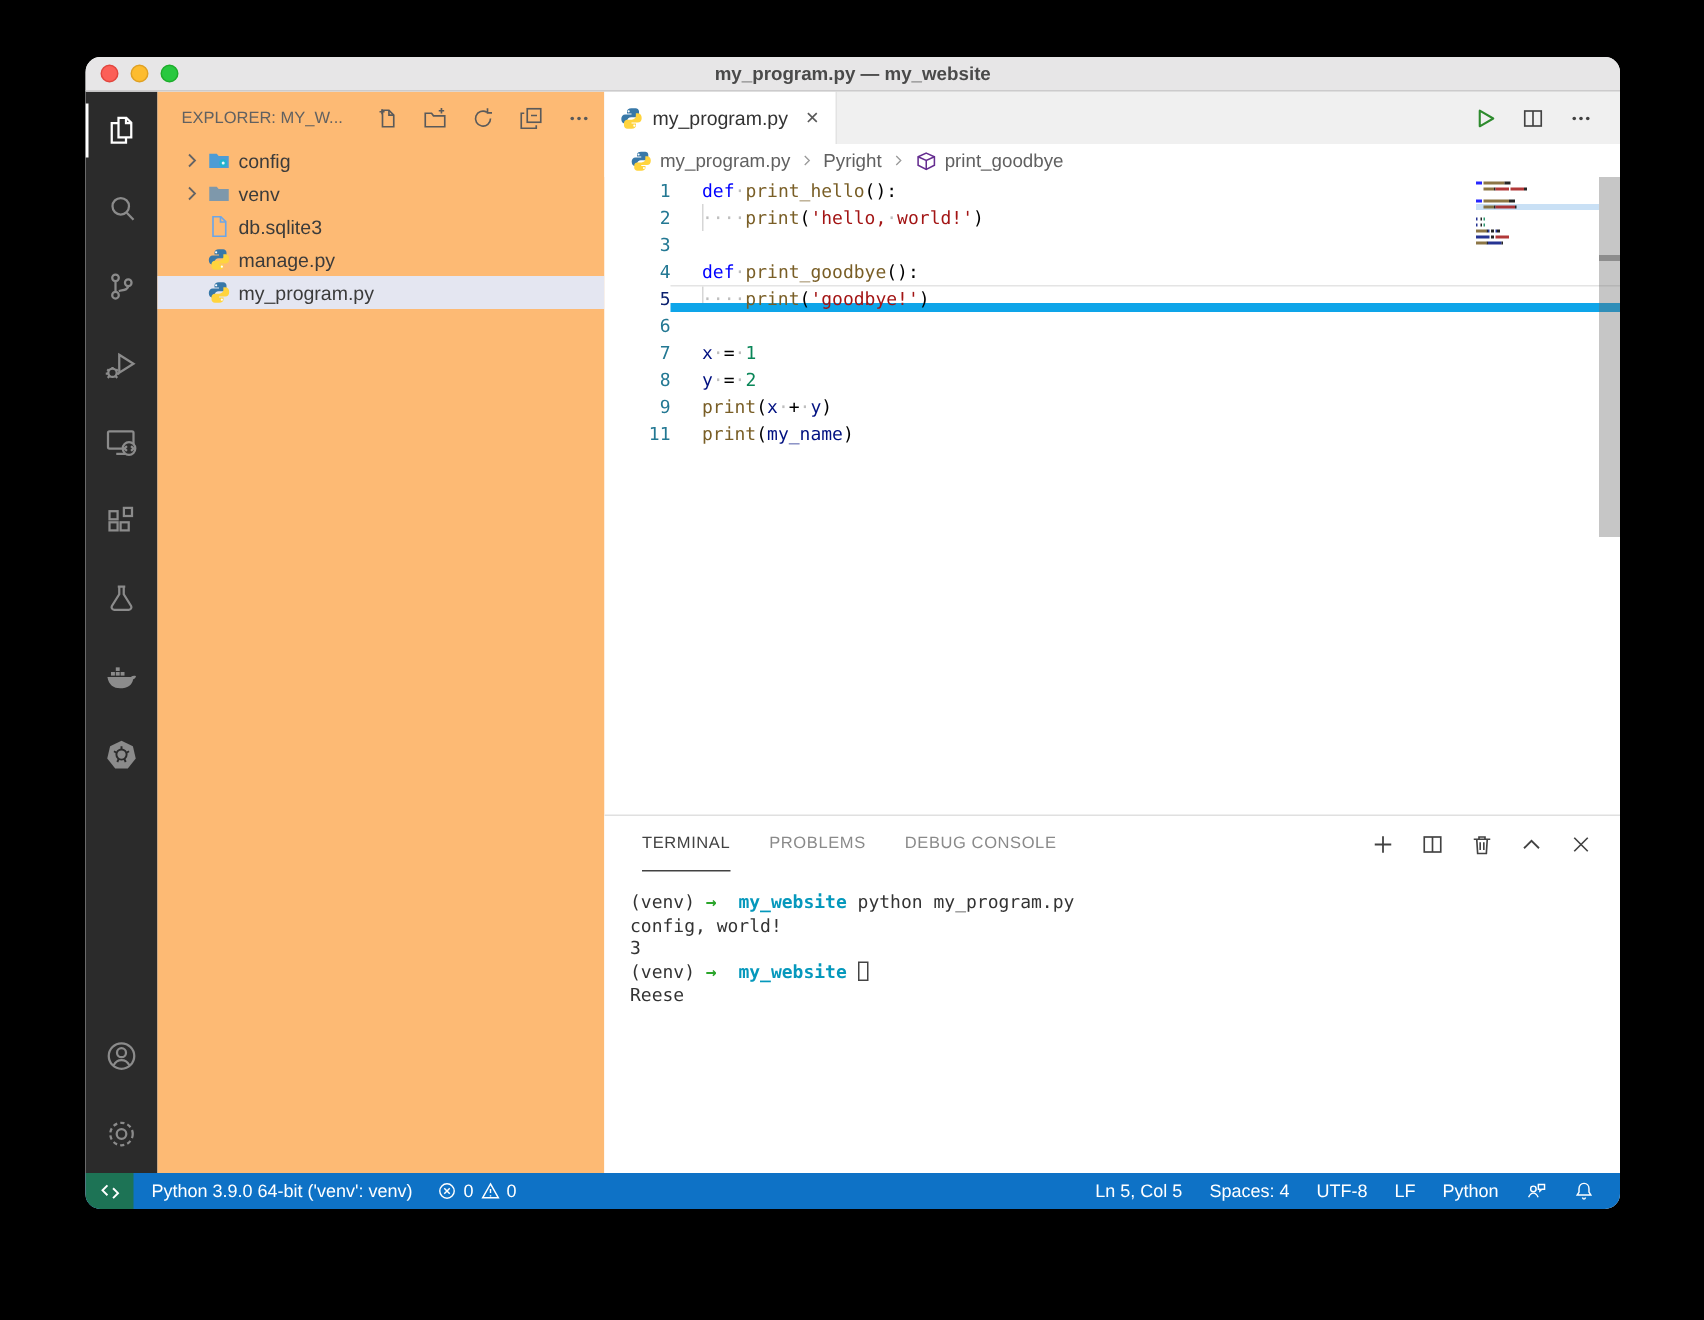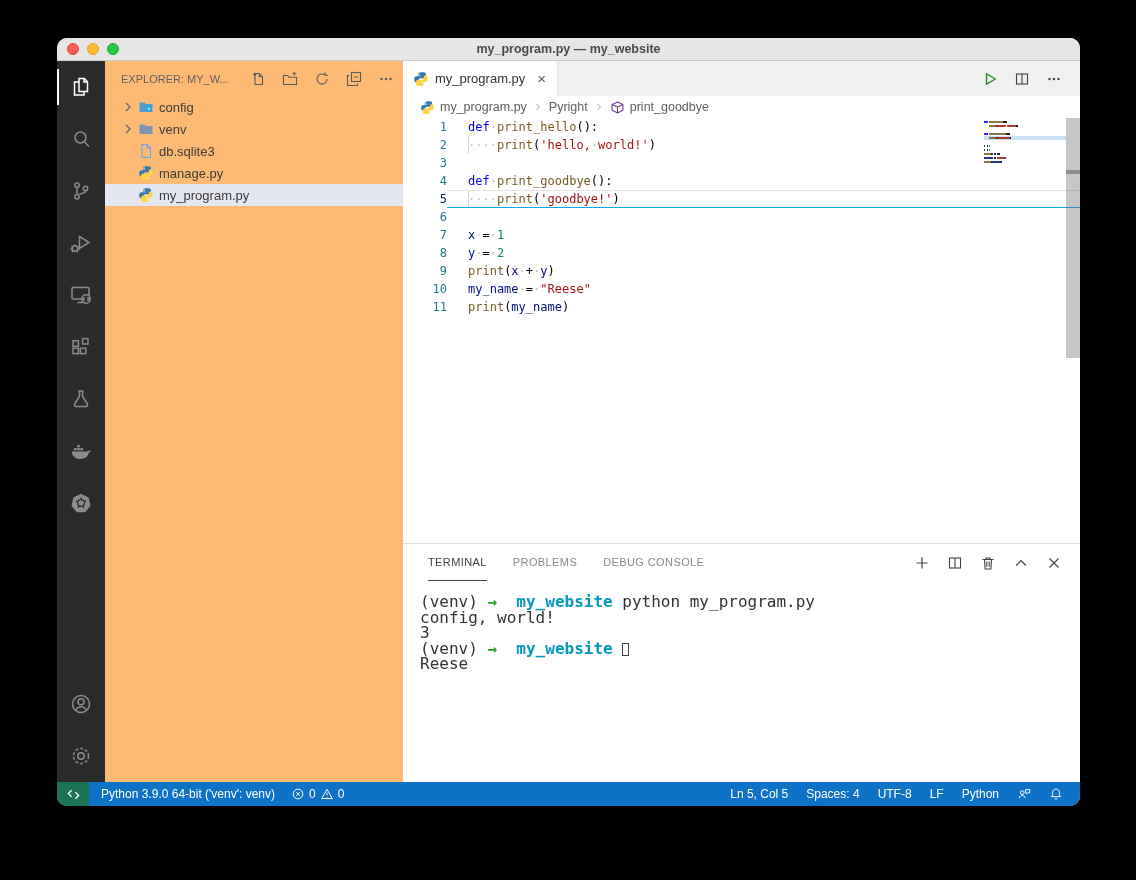--- a/index.html
+++ b/index.html
@@ -74,21 +74,21 @@
   .bc-sep svg { width:12px; height:12px; display:block; }
   .bc-item { cursor:pointer; }
 
   .editorpane { flex:1; position:relative; min-height:0; overflow:hidden;
                 font-family:"DejaVu Sans Mono", monospace; font-size:12px; }
   .code-lines { position:absolute; left:0; top:0; right:0; }
   .code-line { display:flex; height:18px; line-height:18px; }
   .code-line .ln { flex:none; width:44px; text-align:right; color:#237893; }
   .code-line.current .ln { color:#0B216F; }
   .code-line .code-text { flex:1; position:relative; padding-left:21px; white-space:pre; }
-  .code-line.current .code-text { border-top:1px solid #E4E4E4; border-bottom:1px solid #0ea5e9;
+  .code-line.current .code-text { border-top:1px solid #E4E4E4; border-bottom:6px solid #0ea5e9;
                                   line-height:16px; }
   .indent-guide { position:absolute; left:21px; top:0; bottom:0; border-left:1px solid #D6D6D6; }
 
   .minimap { position:absolute; top:2px; right:14px; width:82px; cursor:pointer; }
   .mm-row { height:4px; display:flex; align-items:center; }
   .mm-row.mm-current { background:#C9E0F5; }
   .mm-tok { height:2px; flex:none; opacity:.85; }
 
   .scrollbar { position:absolute; top:0; right:0; width:14px; bottom:0; }
   .scroll-thumb { position:absolute; top:0; right:0; width:14px; height:240px;
@@ -108,21 +108,21 @@
   .panel-right { margin-left:auto; display:flex; align-items:center; gap:17px; }
   .shell-select { width:160px; height:25px; border:1px solid #CECECE; border-radius:11px;
                   background:#fff; display:flex; align-items:center; padding:0 8px 0 11px;
                   font-size:12px; color:#333; cursor:pointer; margin-right:8px; }
   .shell-select .ss-label { flex:1; }
   .shell-select svg { width:14px; height:14px; }
   .panel-right .pa { width:16px; height:16px; color:#424242; cursor:pointer; }
   .panel-right .pa svg { width:16px; height:16px; }
 
   .terminal-out { flex:1; padding:13px 0 0 17px; font-family:"DejaVu Sans Mono", monospace;
-                  font-size:16px; line-height:15.5px; color:#333; overflow:hidden; }
+                  font-size:12px; line-height:15.5px; color:#333; overflow:hidden; }
   .term-line { white-space:pre; }
   .term-cursor { display:inline-block; width:7px; height:13px; border:1px solid #444;
                  vertical-align:-2px; }
 
   
   .statusbar { flex:none; height:24px; background:#0E72C6; display:flex; align-items:center;
                color:#fff; font-size:12px; }
   .sb-left { display:flex; height:100%; }
   .sb-remote { width:32px; height:100%; background:#1D7355; display:flex; align-items:center;
                justify-content:center; cursor:pointer; }
@@ -414,24 +414,20 @@
                 <span class="ln">7</span>
                 <span class="code-text"><span style="color: rgb(0, 16, 128);">x</span><span style="color: rgb(191, 191, 191);">·</span><span style="color: rgb(0, 0, 0);">=</span><span style="color: rgb(191, 191, 191);">·</span><span style="color: rgb(9, 134, 88);">1</span></span>
               </div>
               <div class="code-line">
                 <span class="ln">8</span>
                 <span class="code-text"><span style="color: rgb(0, 16, 128);">y</span><span style="color: rgb(191, 191, 191);">·</span><span style="color: rgb(0, 0, 0);">=</span><span style="color: rgb(191, 191, 191);">·</span><span style="color: rgb(9, 134, 88);">2</span></span>
               </div>
               <div class="code-line">
                 <span class="ln">9</span>
                 <span class="code-text"><span style="color: rgb(121, 94, 38);">print</span><span style="color: rgb(0, 0, 0);">(</span><span style="color: rgb(0, 16, 128);">x</span><span style="color: rgb(191, 191, 191);">·</span><span style="color: rgb(0, 0, 0);">+</span><span style="color: rgb(191, 191, 191);">·</span><span style="color: rgb(0, 16, 128);">y</span><span style="color: rgb(0, 0, 0);">)</span></span>
-              </div>
-              <div class="code-line">
-                <span class="ln">10</span>
-                <span class="code-text"><span style="color: rgb(0, 16, 128);">my_name</span><span style="color: rgb(191, 191, 191);">·</span><span style="color: rgb(0, 0, 0);">=</span><span style="color: rgb(191, 191, 191);">·</span><span style="color: rgb(163, 21, 21);">"Reese"</span></span>
               </div>
               <div class="code-line">
                 <span class="ln">11</span>
                 <span class="code-text"><span style="color: rgb(121, 94, 38);">print</span><span style="color: rgb(0, 0, 0);">(</span><span style="color: rgb(0, 16, 128);">my_name</span><span style="color: rgb(0, 0, 0);">)</span></span>
               </div>
             </div>
           <div class="minimap" id="minimap">
               <div class="mm-row">
                 <span class="mm-tok" style="width: 3.9px; background: rgb(0, 0, 255);"></span>
                 <span class="mm-tok" style="width: 1.3px; background: transparent;"></span>

